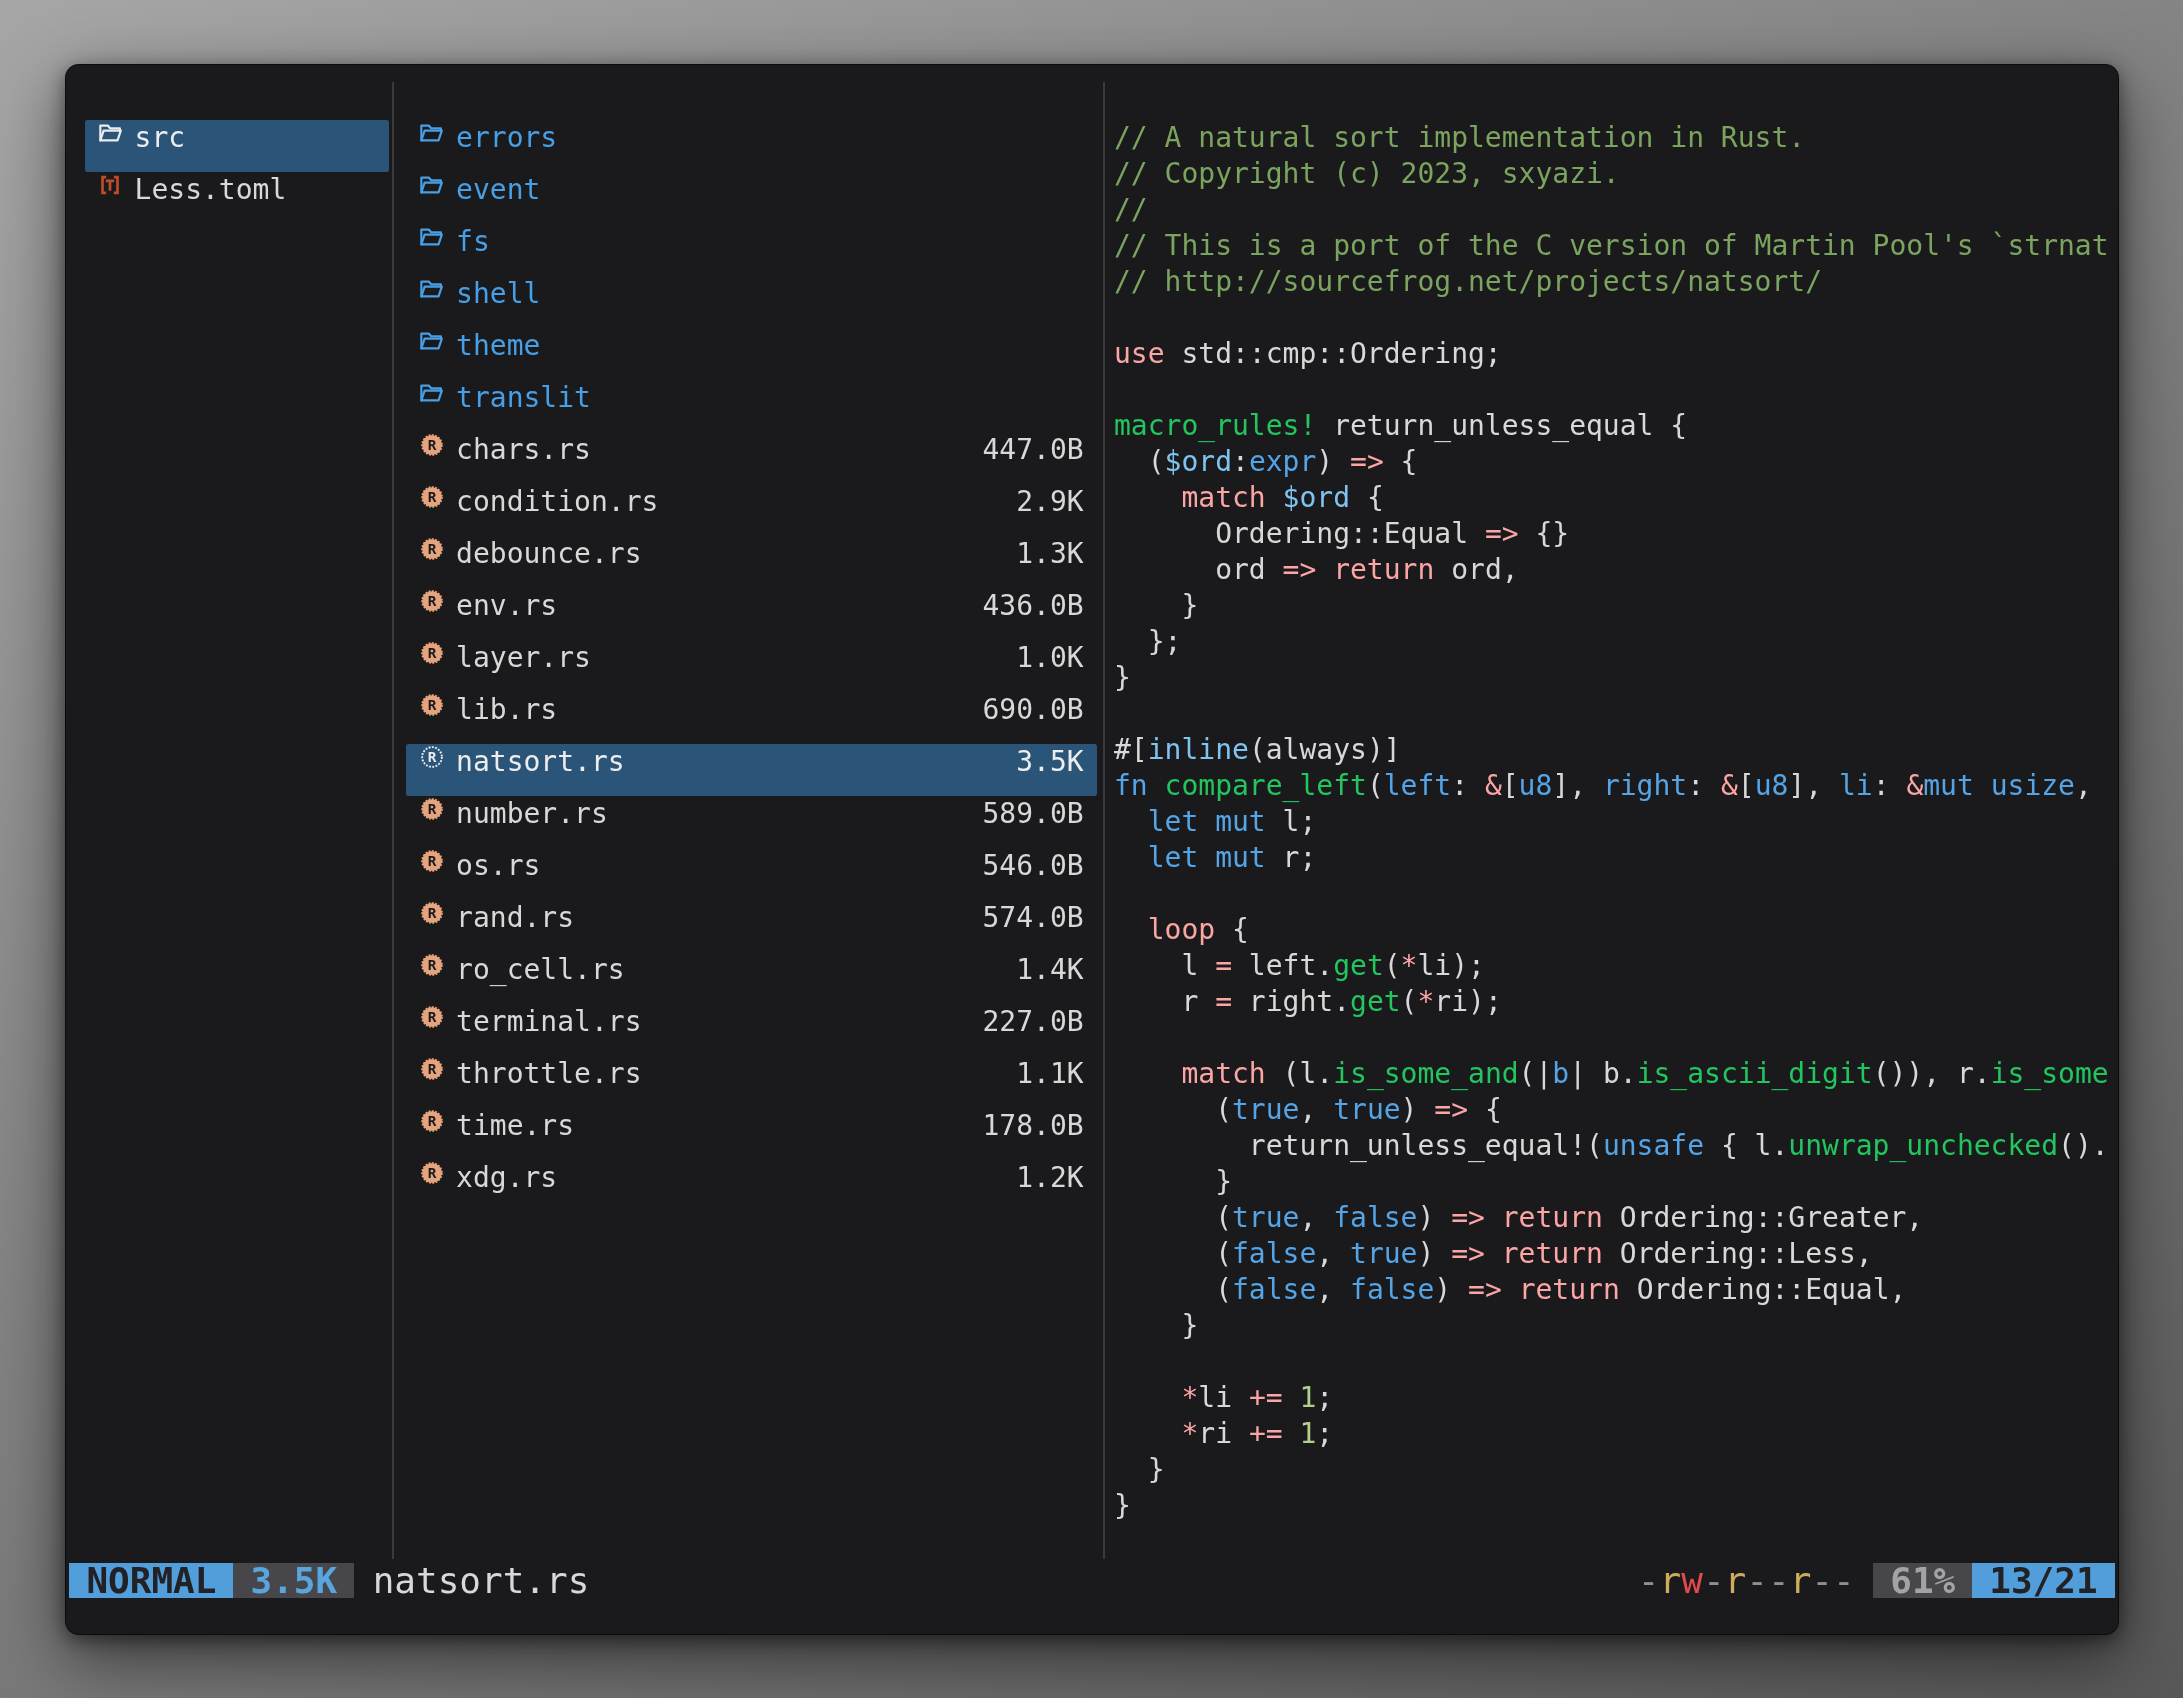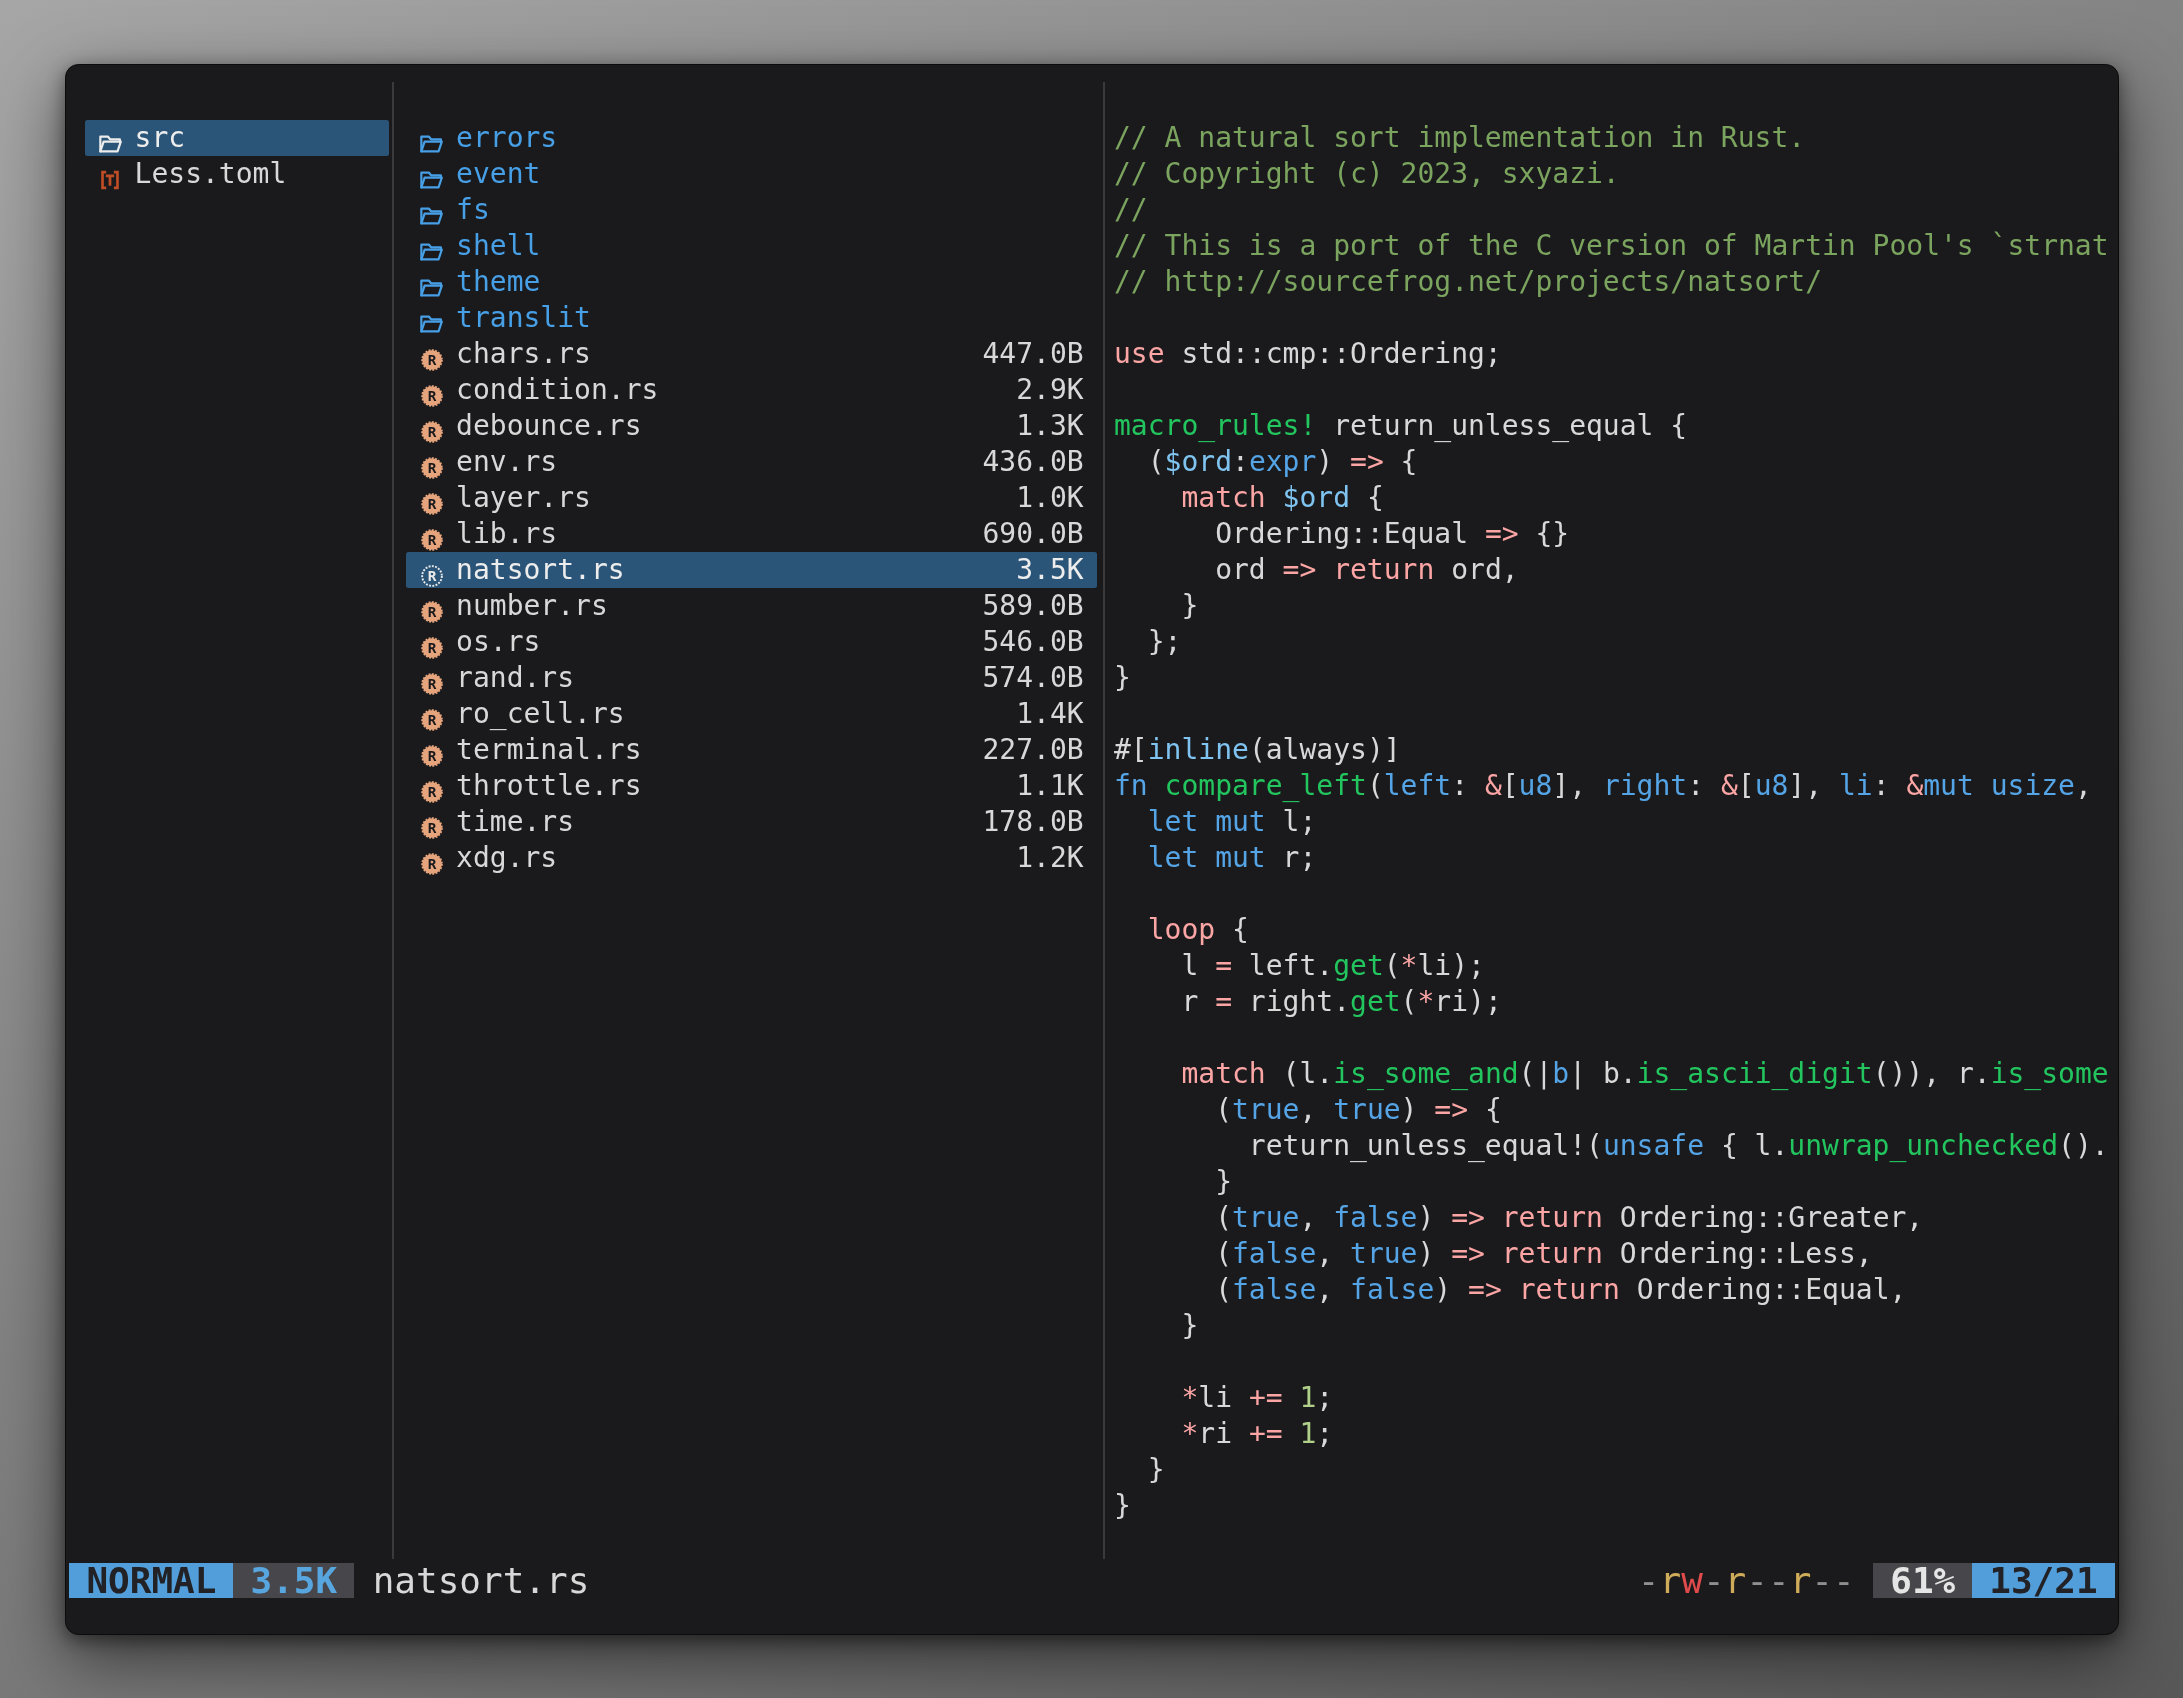--- a/index.html
+++ b/index.html
@@ -15,21 +15,21 @@
     overflow:hidden;
   }
   .pane { position:absolute; top:55px; font-size:28px; line-height:36px; color:#d8d8d8; }
   #parent-pane { left:18.5px; width:304px; }
   #current-pane { left:340px; width:691px; }
   #preview-pane { left:1048px; width:1004px; overflow:hidden; }
   .divider { position:absolute; top:17px; width:1.7px; height:1477px; background:#3a3a3d; }
   #divider-1 { left:326px; }
   #divider-2 { left:1037px; }
 
-  .row { height:36px; display:flex; align-items:flex-end; padding:0 13.4px; border-radius:2.5px; white-space:pre; }
+  .row { height:52px; display:flex; align-items:flex-start; padding:0 13.4px; border-radius:2.5px; white-space:pre; }
   .row .ic { flex:none; width:25px; height:25px; margin-right:11.7px; display:flex; align-items:center; justify-content:center; }
   .row .nm { white-space:pre; color:#d8d8d8; }
   .row.dir .nm { color:#479fe6; }
   .row .sz { margin-left:auto; white-space:pre; color:#d8d8d8; }
   .row.sel { background:#2b5578; }
   .row.sel .nm, .row.sel .sz { color:#ededed; }
 
   .cl { height:36px; white-space:pre; }
   .c-g { color:#7ba45e; }
   .c-w { color:#d8d8d8; }
@@ -39,21 +39,21 @@
   .c-y { color:#22c55e; }
   .c-n { color:#b1d18a; }
 
   #status-bar {
     position:absolute; left:3.4px; right:3.4px; top:1498px; height:35px;
     display:flex; align-items:stretch; font-size:36px;
   }
   .badge { display:flex; align-items:center; padding:0 17px; font-weight:bold; }
   .b-mode { background:#529edb; color:#222226; }
   .b-size { background:#47474b; color:#58a6e0; }
-  .b-pct  { background:#47474b; color:#e5e5e5; }
+  .b-pct  { background:#47474b; color:#a3a3a3; }
   .b-pos  { background:#529edb; color:#222226; }
   #status-filename { display:flex; align-items:center; margin-left:18.5px; color:#d8d8d8; }
   #status-right { margin-left:auto; display:flex; align-items:stretch; }
   #permissions { display:flex; align-items:center; margin-right:18.5px; white-space:pre; }
   .p-d { color:#8f8f8f; } .p-y { color:#cfac59; } .p-r { color:#e14b4b; }
 </style>
 </head>
 <body>
 
 <div class="window">

